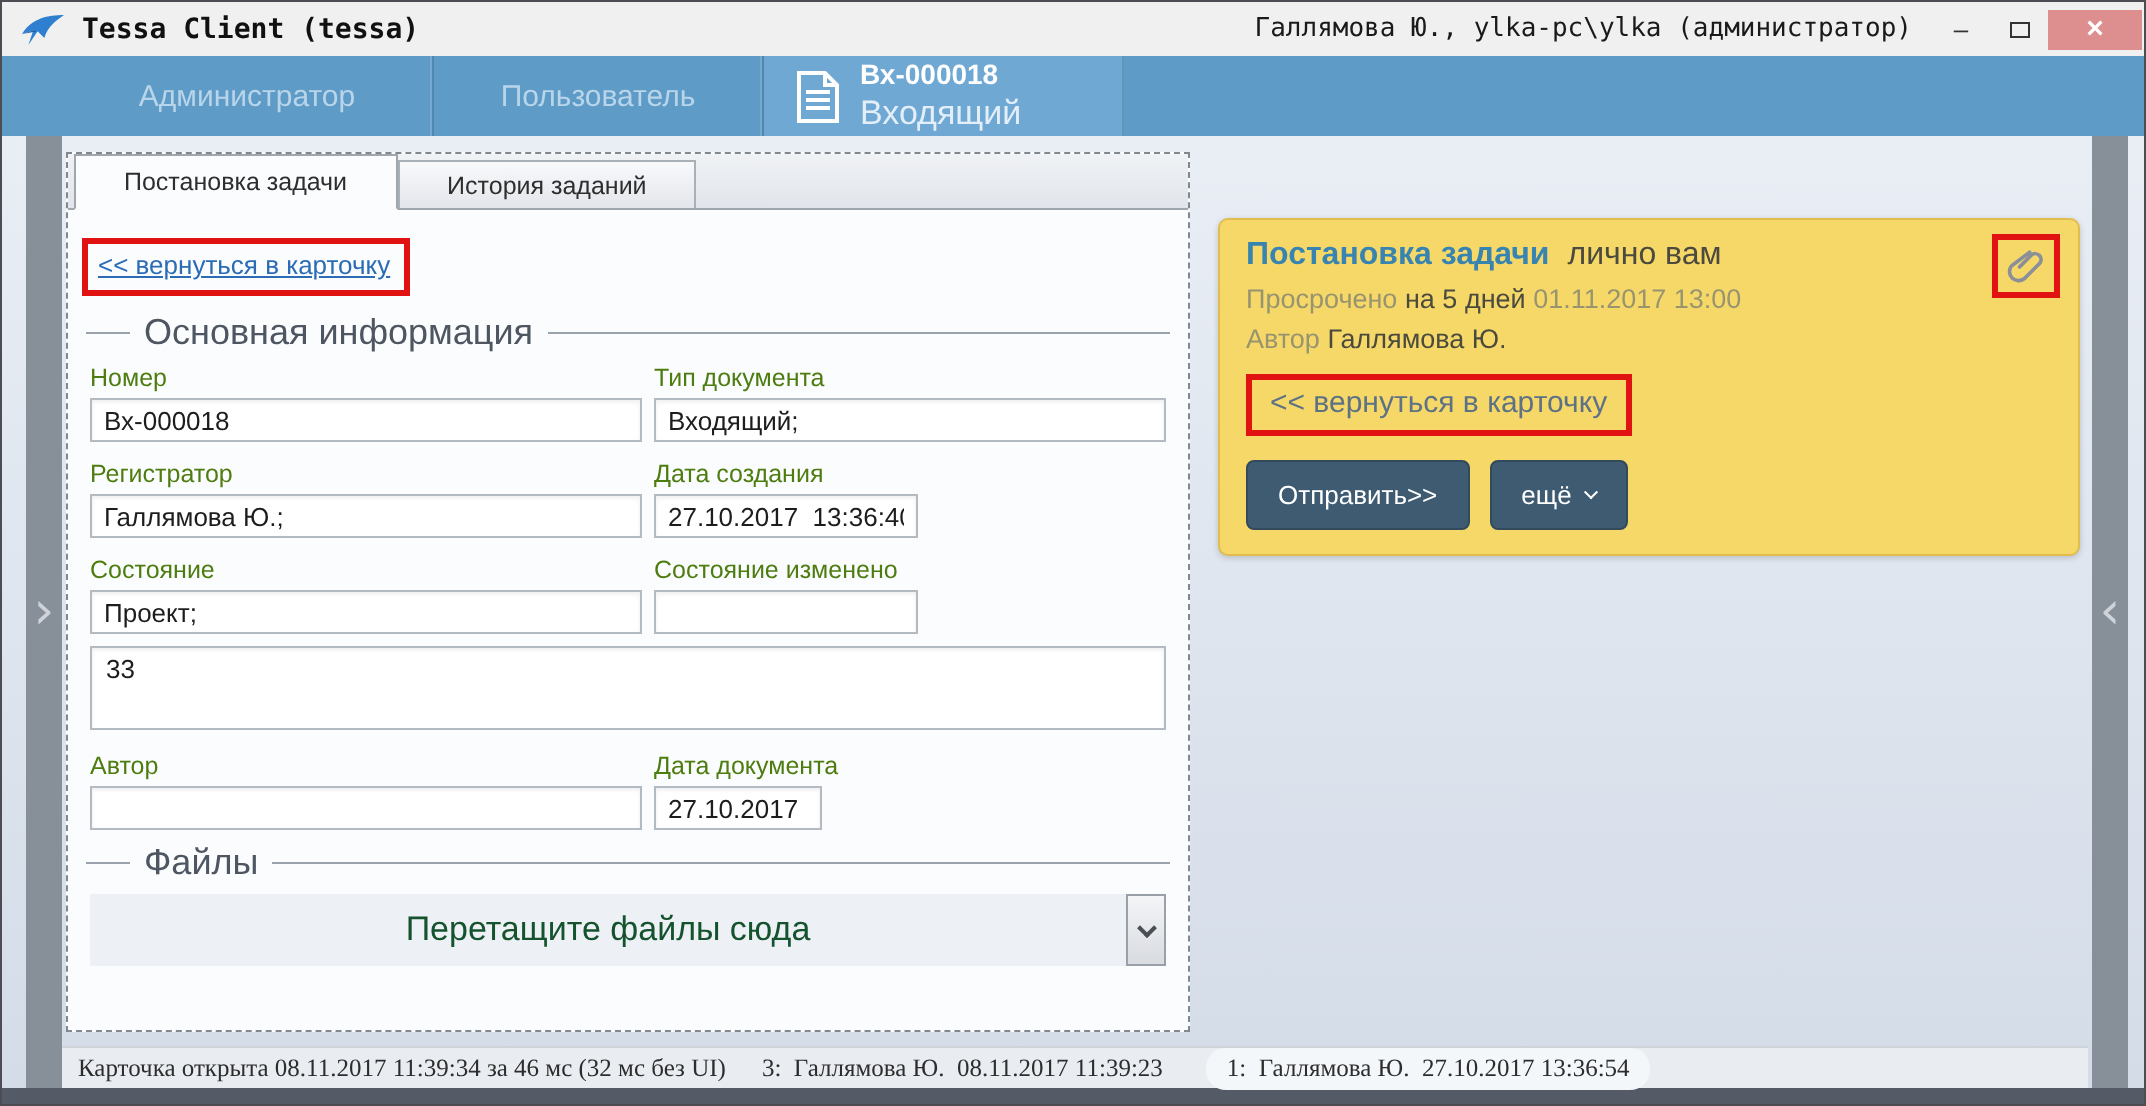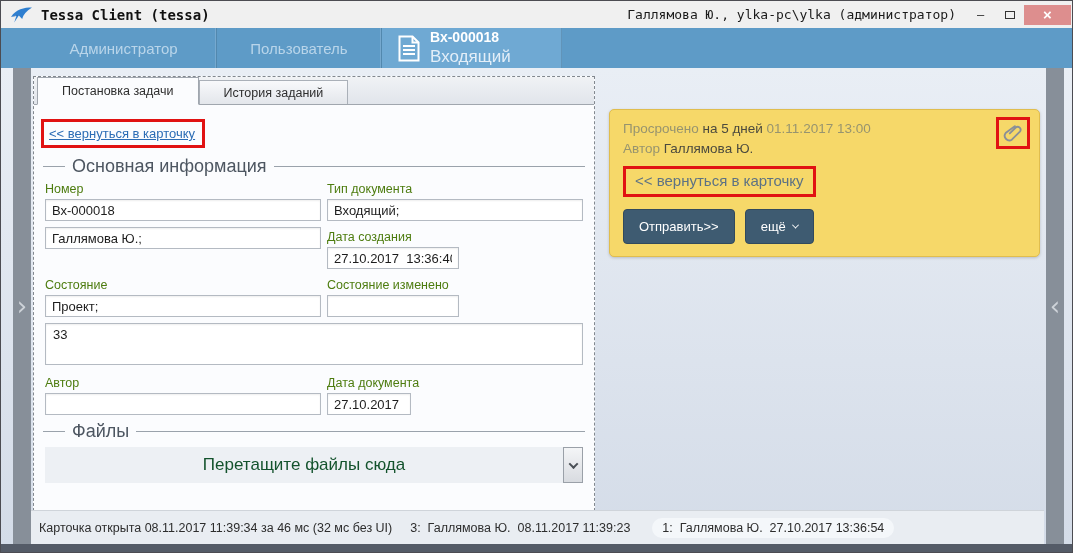--- a/index.html
+++ b/index.html
@@ -72,21 +72,21 @@
   .muted { color:var(--card_muted,#97946f); }
   .dark { color:var(--card_text,#4b4a3e); }
   .card-link-box { margin:7px 0 3px; padding:3px 9px 4px; }
   .card-link { font-size:15px; color:var(--card_link,#5d7284); cursor:pointer; }
   .clip-box { position:absolute; top:7px; right:9px; padding:2px 3px; line-height:0; }
   .card-buttons { margin-top:9px; display:flex; gap:10px; }
   .btn { background:var(--button_bg,#3e5b71); color:#fff; font-size:13px; font-family:"Liberation Sans", sans-serif; border:1px solid #324a5c; border-radius:4px; padding:9px 15px; display:flex; align-items:center; gap:7px; cursor:pointer; }
   .chev-white { width:5px; height:5px; border-right:1.5px solid #fff; border-bottom:1.5px solid #fff; transform:rotate(45deg) translate(-1px,-1px); }
 
   
-  .statusbar { position:absolute; left:30px; right:28px; bottom:0; height:34px; background:var(--statusbar_bg,#e9edf2); border-top:1px solid #cfd4da; display:flex; align-items:center; padding-left:8px; font-size:12.5px; color:#2d2d2d; }
+  .statusbar { position:absolute; left:30px; right:28px; bottom:0; height:21px; background:var(--statusbar_bg,#e9edf2); border-top:1px solid #cfd4da; display:flex; align-items:center; padding-left:8px; font-size:12.5px; color:#2d2d2d;font-family:Liberation Serif, serif; }
   .status-left { white-space:pre; }
   .status-3 { margin-left:18px; white-space:pre; }
   .status-1 { margin-left:22px; white-space:pre; background:#f4f7fa; border-radius:10px; padding:3px 10px; }
 
   .bottom-strip { height:8px; background:var(--bottom_strip,#545b67); flex:0 0 8px; }
 </style>
 </head>
 <body>
 
 <div class="window">
@@ -148,20 +148,21 @@
               <input class="tinput" value="Вх-000018" style="">
             </div>
             <div>
               <label class="flabel">Тип документа</label>
               <input class="tinput" value="Входящий;" style="">
             </div>
           </div>
 
           <div class="frow">
             <div>
+              <label class="flabel">Регистратор</label>
               <input class="tinput" value="Галлямова Ю.;" style="">
             </div>
             <div>
               <label class="flabel">Дата создания</label>
               <input class="tinput w132" value="27.10.2017  13:36:40" style="">
             </div>
           </div>
 
           <div class="frow">
             <div>
@@ -200,20 +201,23 @@
 
       </div>
     </div>
 
     <div class="task-card">
       <span class="red-box clip-box">
         <svg width="22" height="22" viewBox="0 0 24 24">
           <path d="M8.5 12.5 L15 6 a3.2 3.2 0 0 1 4.5 4.5 L11 19 a5 5 0 0 1 -7 -7 L14 4.5" fill="none" stroke="#8a8f98" stroke-width="2" stroke-linecap="round"></path>
         </svg>
       </span>
+      <div class="card-title-row">
+        <span class="card-title">Постановка задачи</span><span class="card-assignee">лично вам</span>
+      </div>
       <div class="card-line">
         <span class="muted">Просрочено</span>
         <span class="dark">на 5 дней</span>
         <span class="muted">01.11.2017 13:00</span>
       </div>
       <div class="card-line">
         <span class="muted">Автор</span>
         <span class="dark">Галлямова Ю.</span>
       </div>
       <div>

